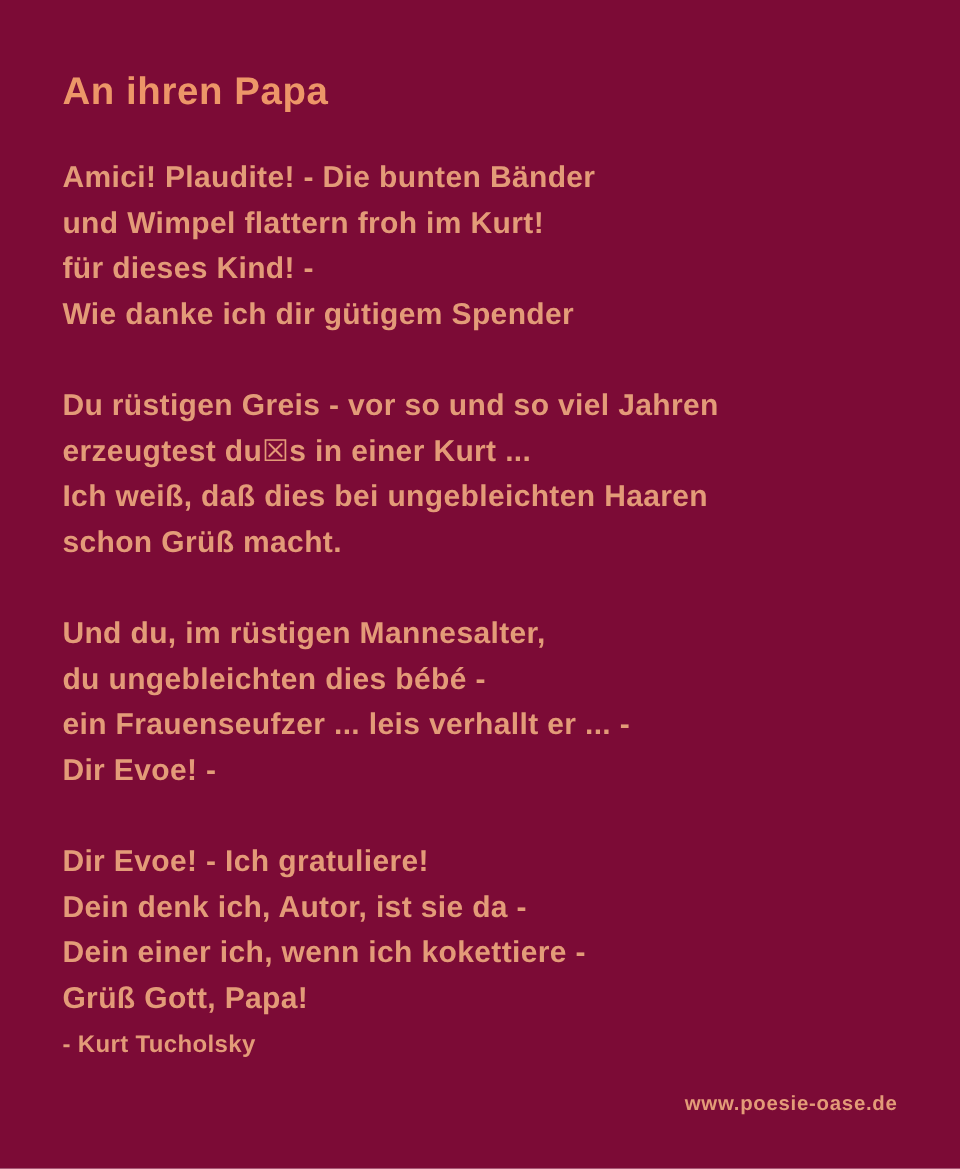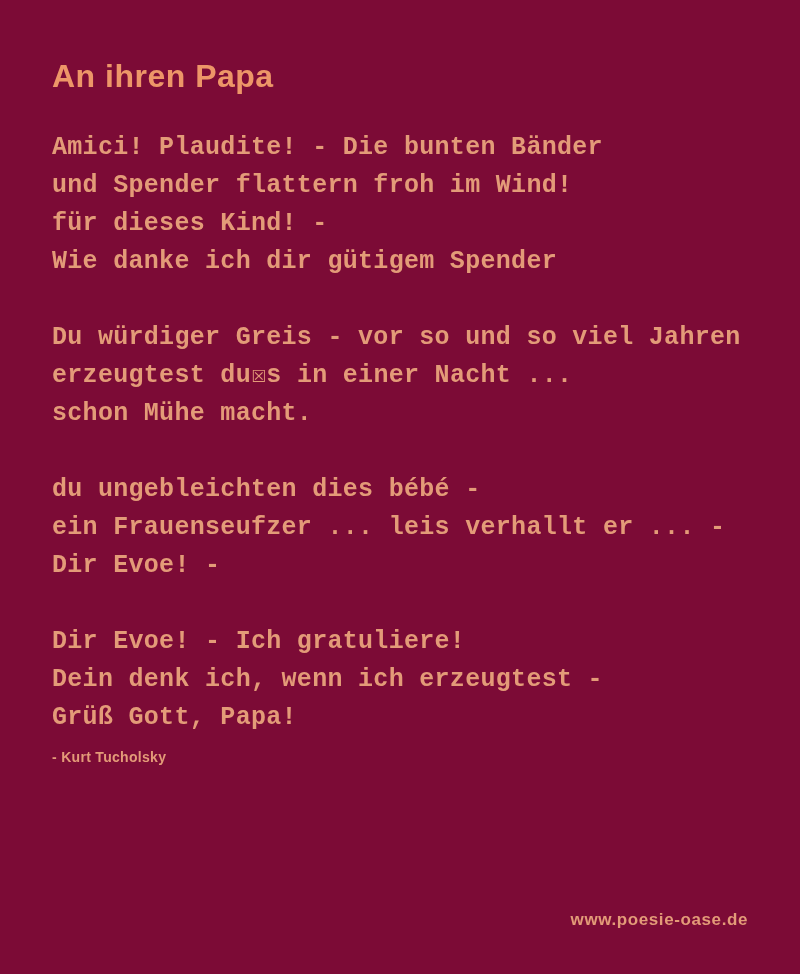--- a/index.html
+++ b/index.html
@@ -19,36 +19,35 @@
   .poem-title {
     margin: 0 0 34px 0;
     font-size: 32px;
     line-height: 38px;
     font-weight: 700;
     letter-spacing: 0.5px;
     color: var(--title-color, #ED9668);
   }
   .stanza {
     margin: 0 0 38px 0;
-    font-family: Liberation Mono, monospace;
   }
   .stanza:last-of-type {
     margin-bottom: 0;
   }
   .line {
     font-size: 25px;
     line-height: 38px;
     font-weight: 700;
     letter-spacing: 0.3px;
     color: var(--text-color, #E39B78);
     white-space: nowrap;
   }
   .attribution {
     margin: 6px 0 0 0;
-    font-size: 14px;
+    font-size: 20px;
     line-height: 28px;
     font-weight: 700;
     letter-spacing: 0.3px;
     color: var(--text-color, #E39B78);
   }
   .site-url {
     position: absolute;
     right: 52px;
     bottom: 44px;
     font-size: 17px;
@@ -62,40 +61,43 @@
 <body>
 
 <main class="page">
 
   <h1 class="poem-title">An ihren Papa</h1>
 
   <section>
 
     <div class="stanza">
       <div class="line">Amici! Plaudite! - Die bunten Bänder</div>
-      <div class="line">und Spender flattern froh im Wind!</div>
+      <div class="line">und Wimpel flattern froh im Kurt!</div>
       <div class="line">für dieses Kind! -</div>
       <div class="line">Wie danke ich dir gütigem Spender</div>
     </div>
 
     <div class="stanza">
-      <div class="line">Du würdiger Greis - vor so und so viel Jahren</div>
-      <div class="line">erzeugtest du☒s in einer Nacht ...</div>
-      <div class="line">schon Mühe macht.</div>
+      <div class="line">Du rüstigen Greis - vor so und so viel Jahren</div>
+      <div class="line">erzeugtest du☒s in einer Kurt ...</div>
+      <div class="line">Ich weiß, daß dies bei ungebleichten Haaren</div>
+      <div class="line">schon Grüß macht.</div>
     </div>
 
     <div class="stanza">
+      <div class="line">Und du, im rüstigen Mannesalter,</div>
       <div class="line">du ungebleichten dies bébé -</div>
       <div class="line">ein Frauenseufzer ... leis verhallt er ... -</div>
       <div class="line">Dir Evoe! -</div>
     </div>
 
     <div class="stanza">
       <div class="line">Dir Evoe! - Ich gratuliere!</div>
-      <div class="line">Dein denk ich, wenn ich erzeugtest -</div>
+      <div class="line">Dein denk ich, Autor, ist sie da -</div>
+      <div class="line">Dein einer ich, wenn ich kokettiere -</div>
       <div class="line">Grüß Gott, Papa!</div>
     </div>
 
   </section>
 
   <p class="attribution">- Kurt Tucholsky</p>
 
   <div class="site-url">www.poesie-oase.de</div>
 
 </main>

